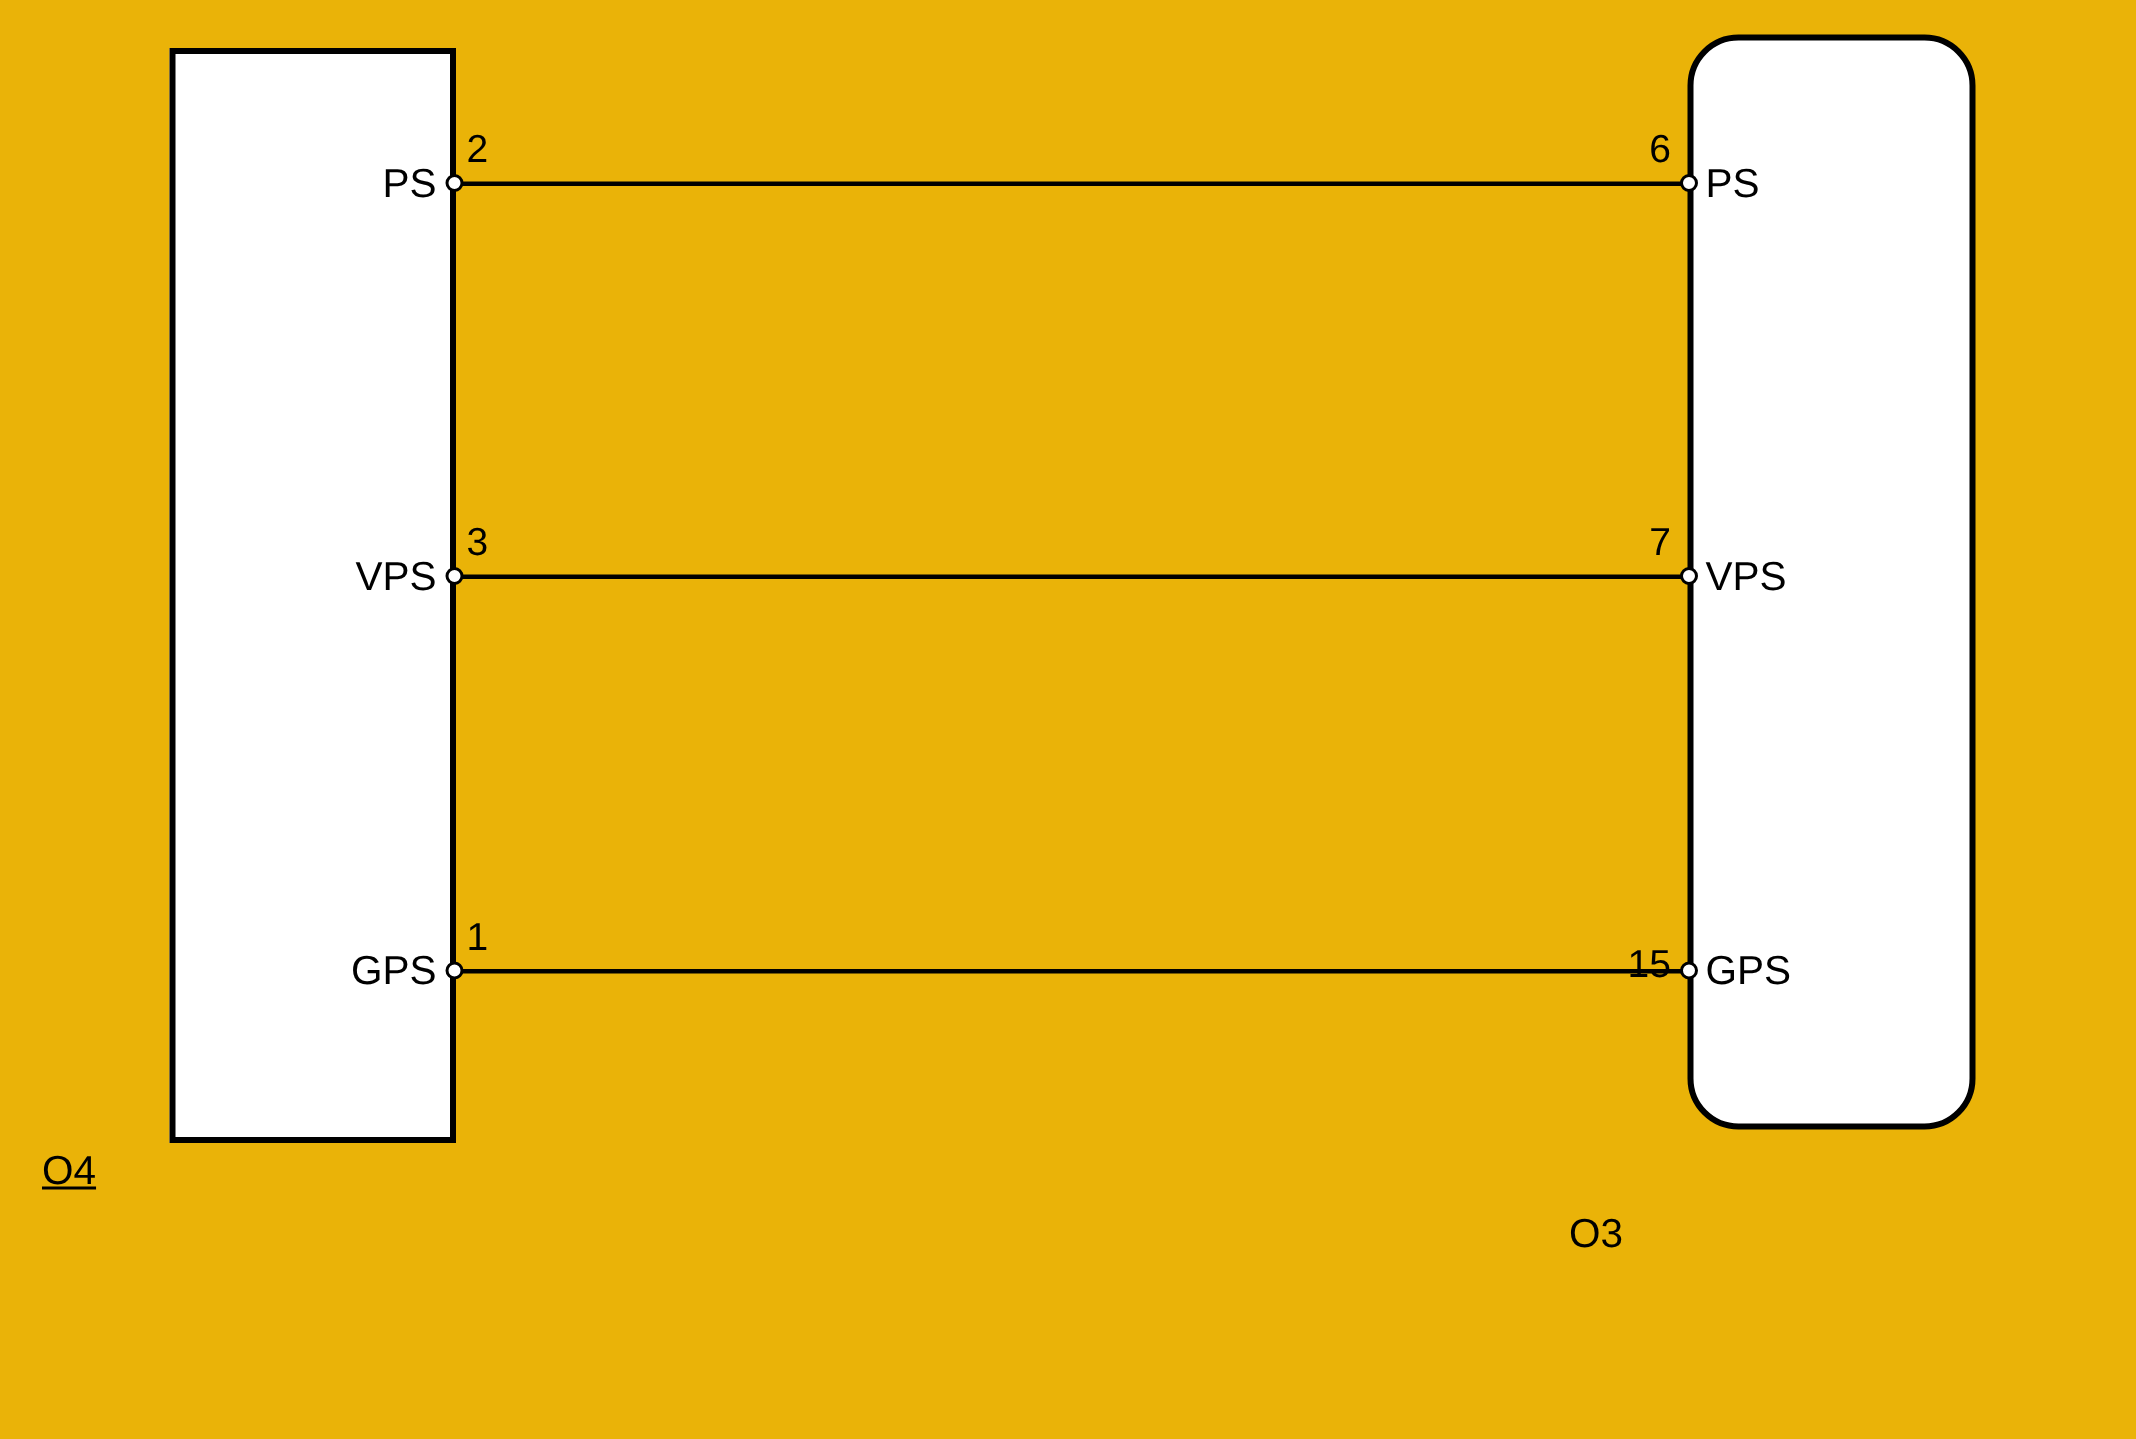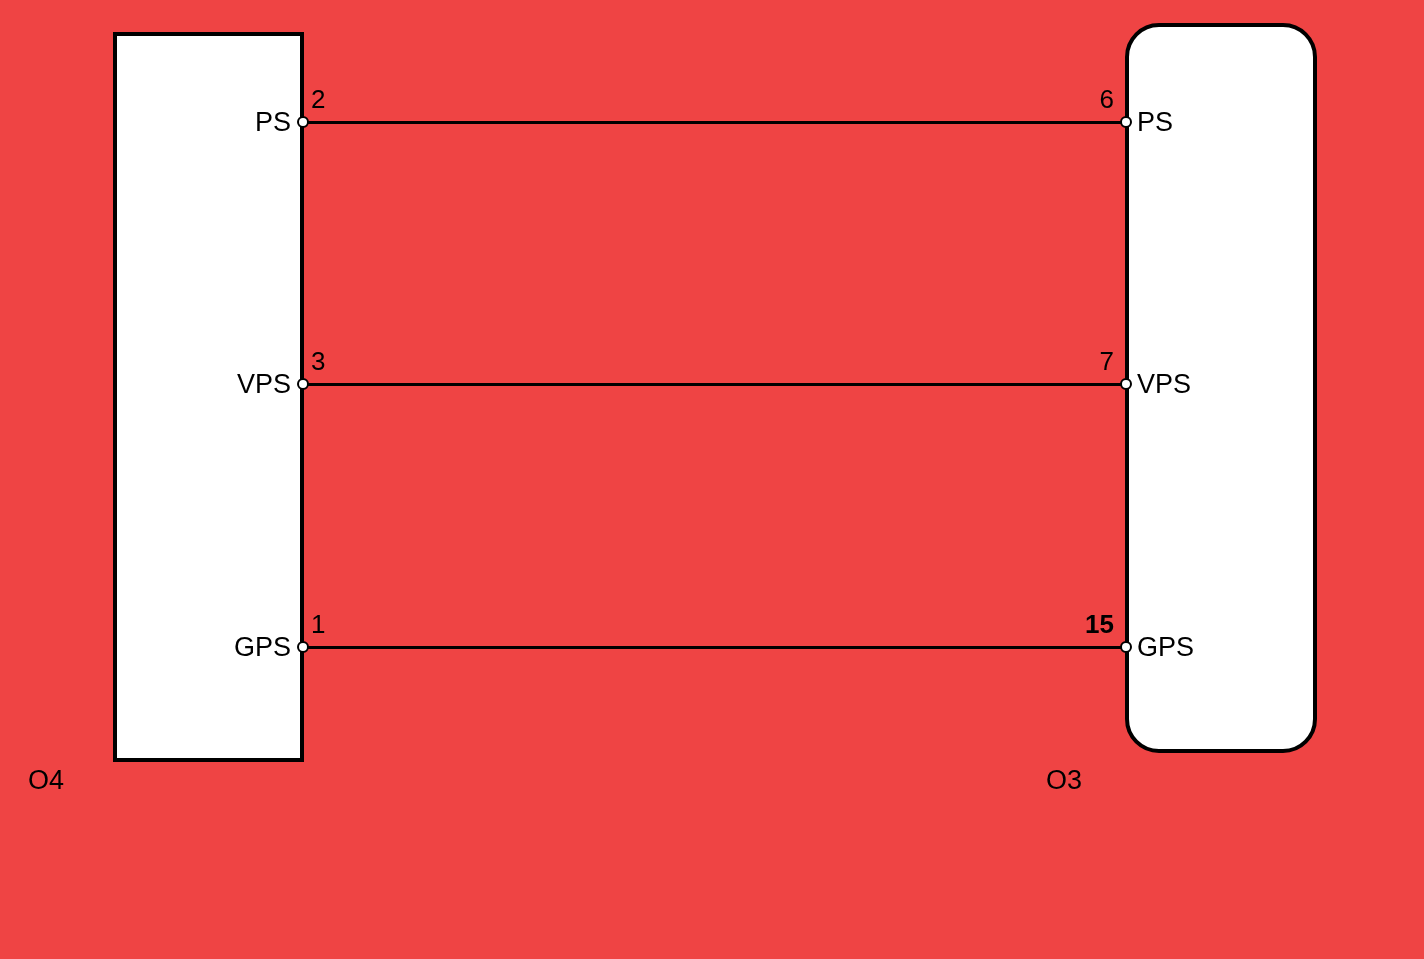--- a/index.html
+++ b/index.html
@@ -4,21 +4,21 @@
 <style>
   html, body {
     margin: 0;
     padding: 0;
     background: #ffffff;
   }
   .canvas {
     position: relative;
     width: 1424px;
     height: 959px;
-    background: #ef4444;
+    background: #eab308;
     font-family: "Liberation Sans", sans-serif;
     color: #000000;
     overflow: hidden;
   }
   .component-box {
     position: absolute;
     border: 4px solid #000000;
     background: #ffffff;
     box-sizing: border-box;
   }
@@ -96,25 +96,25 @@
   <div class="pin-dot" style="left:296.5px; top:640.5px;"></div>
 
   <div class="pin-number align-right" style="left:1014px; top:85px; width:100px;">6</div>
   <div class="pin-label" style="left:1137px; top:108px;">PS</div>
   <div class="pin-dot" style="left:1119.5px; top:115.5px;"></div>
 
   <div class="pin-number align-right" style="left:1014px; top:347px; width:100px;">7</div>
   <div class="pin-label" style="left:1137px; top:370px;">VPS</div>
   <div class="pin-dot" style="left:1119.5px; top:377.5px;"></div>
 
-  <div class="pin-number align-right" style="left:1014px; top:610px; width:100px;font-weight:bold;">15</div>
+  <div class="pin-number align-right" style="left:1014px; top:628px; width:100px;">15</div>
   <div class="pin-label" style="left:1137px; top:633px;">GPS</div>
   <div class="pin-dot" style="left:1119.5px; top:640.5px;"></div>
 
-  <div class="component-caption" style="left:28px; top:763px;">
+  <div class="component-caption" style="left:28px; top:763px;text-decoration:underline;">
     <span class="comp-id">O4</span>
   </div>
 
-  <div class="component-caption" style="left:1040px; top:763px;">
+  <div class="component-caption" style="left:1040px; top:805px;">
     <span class="comp-id" style="padding-left:6px;">O3</span>
   </div>
 
 </div>
 
 </body></html>

